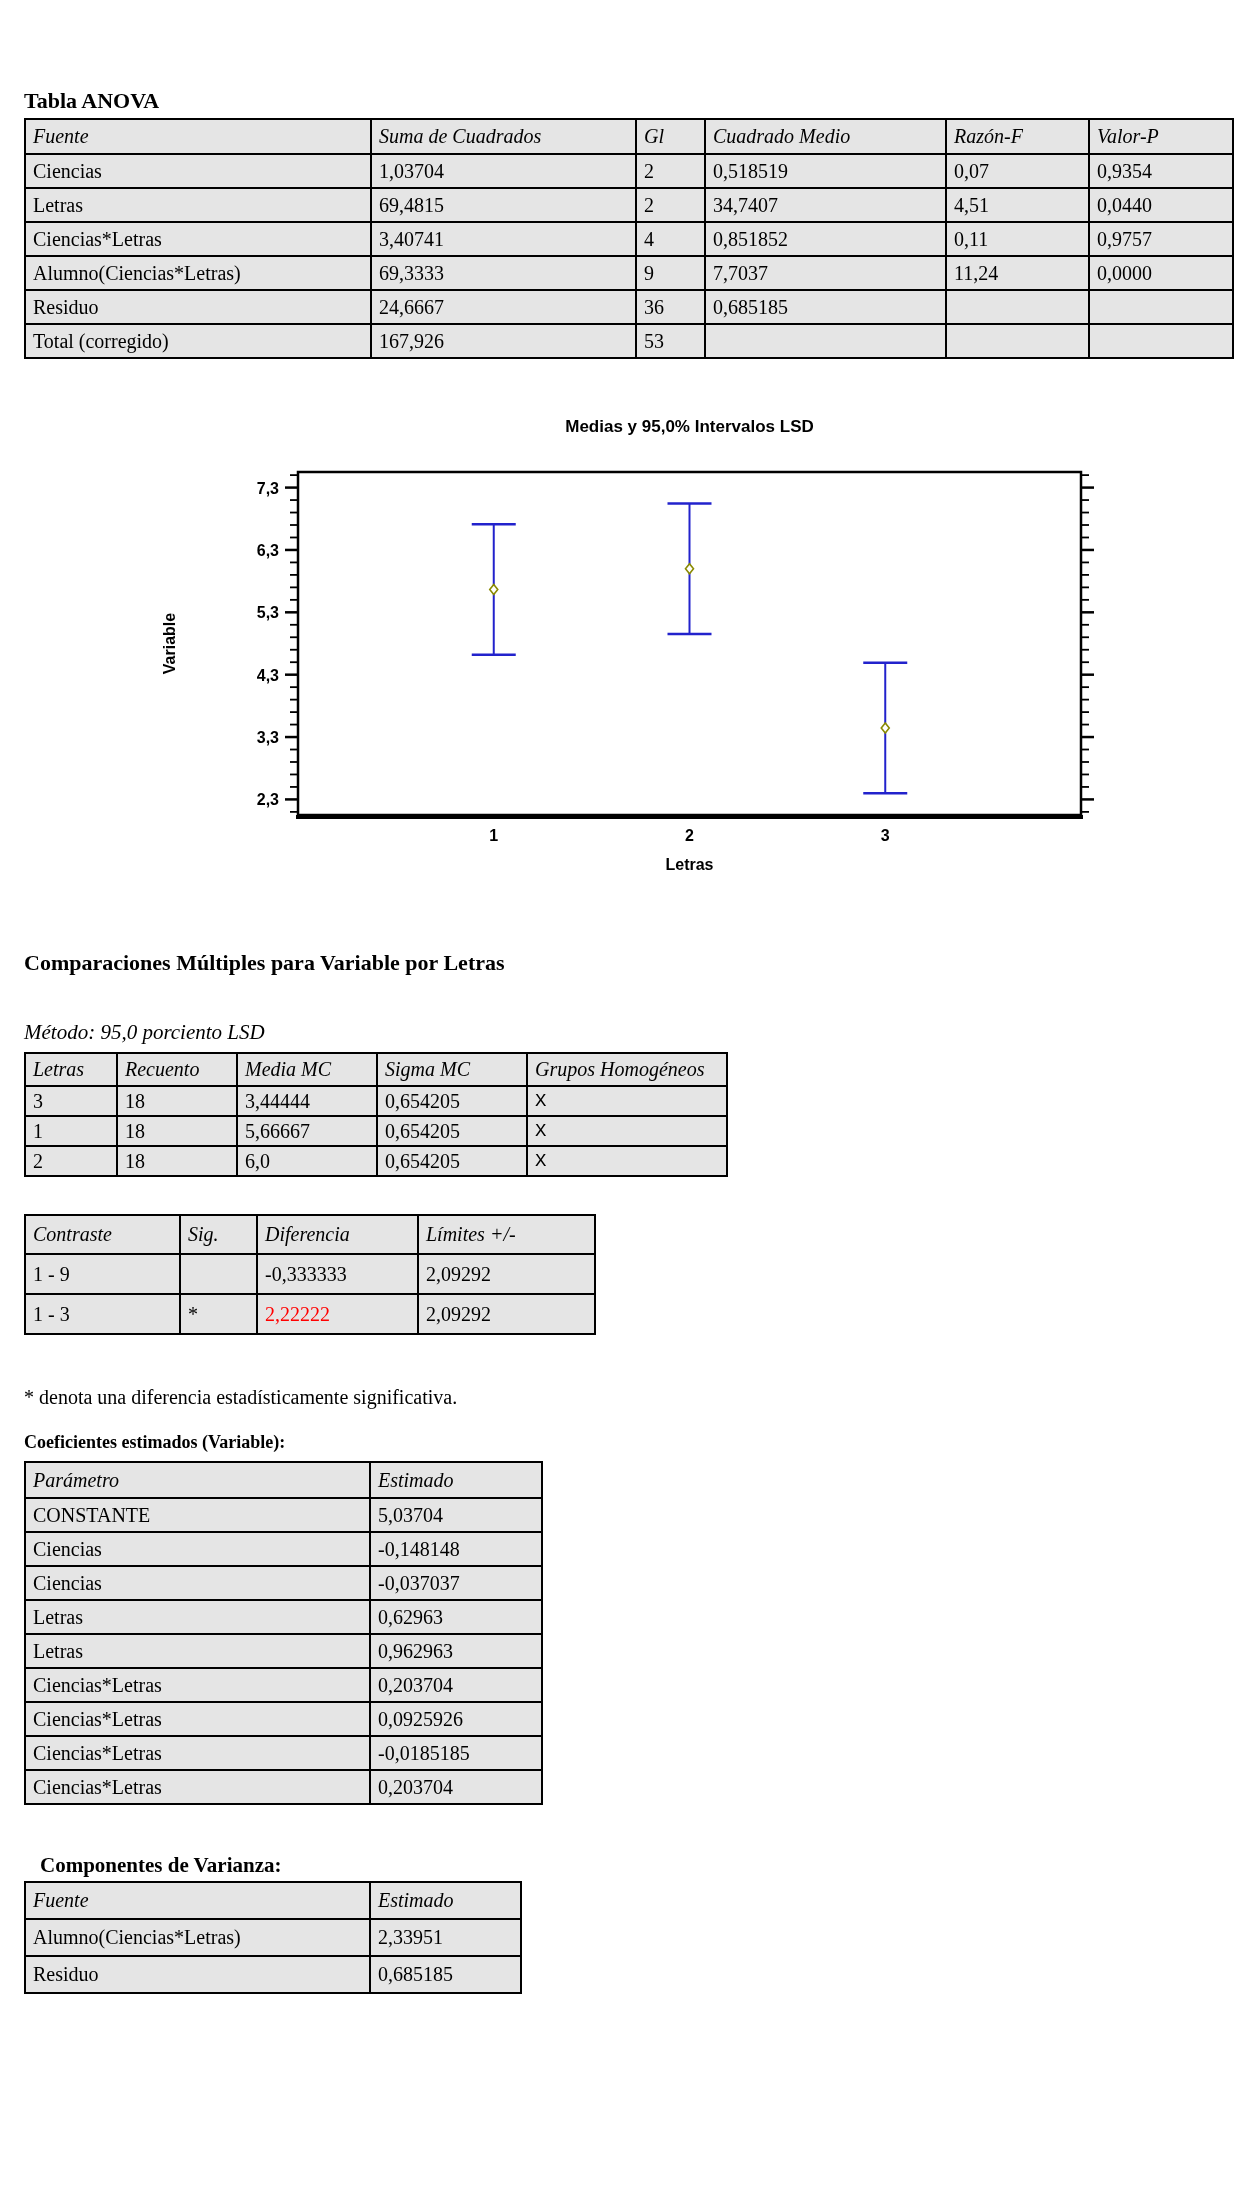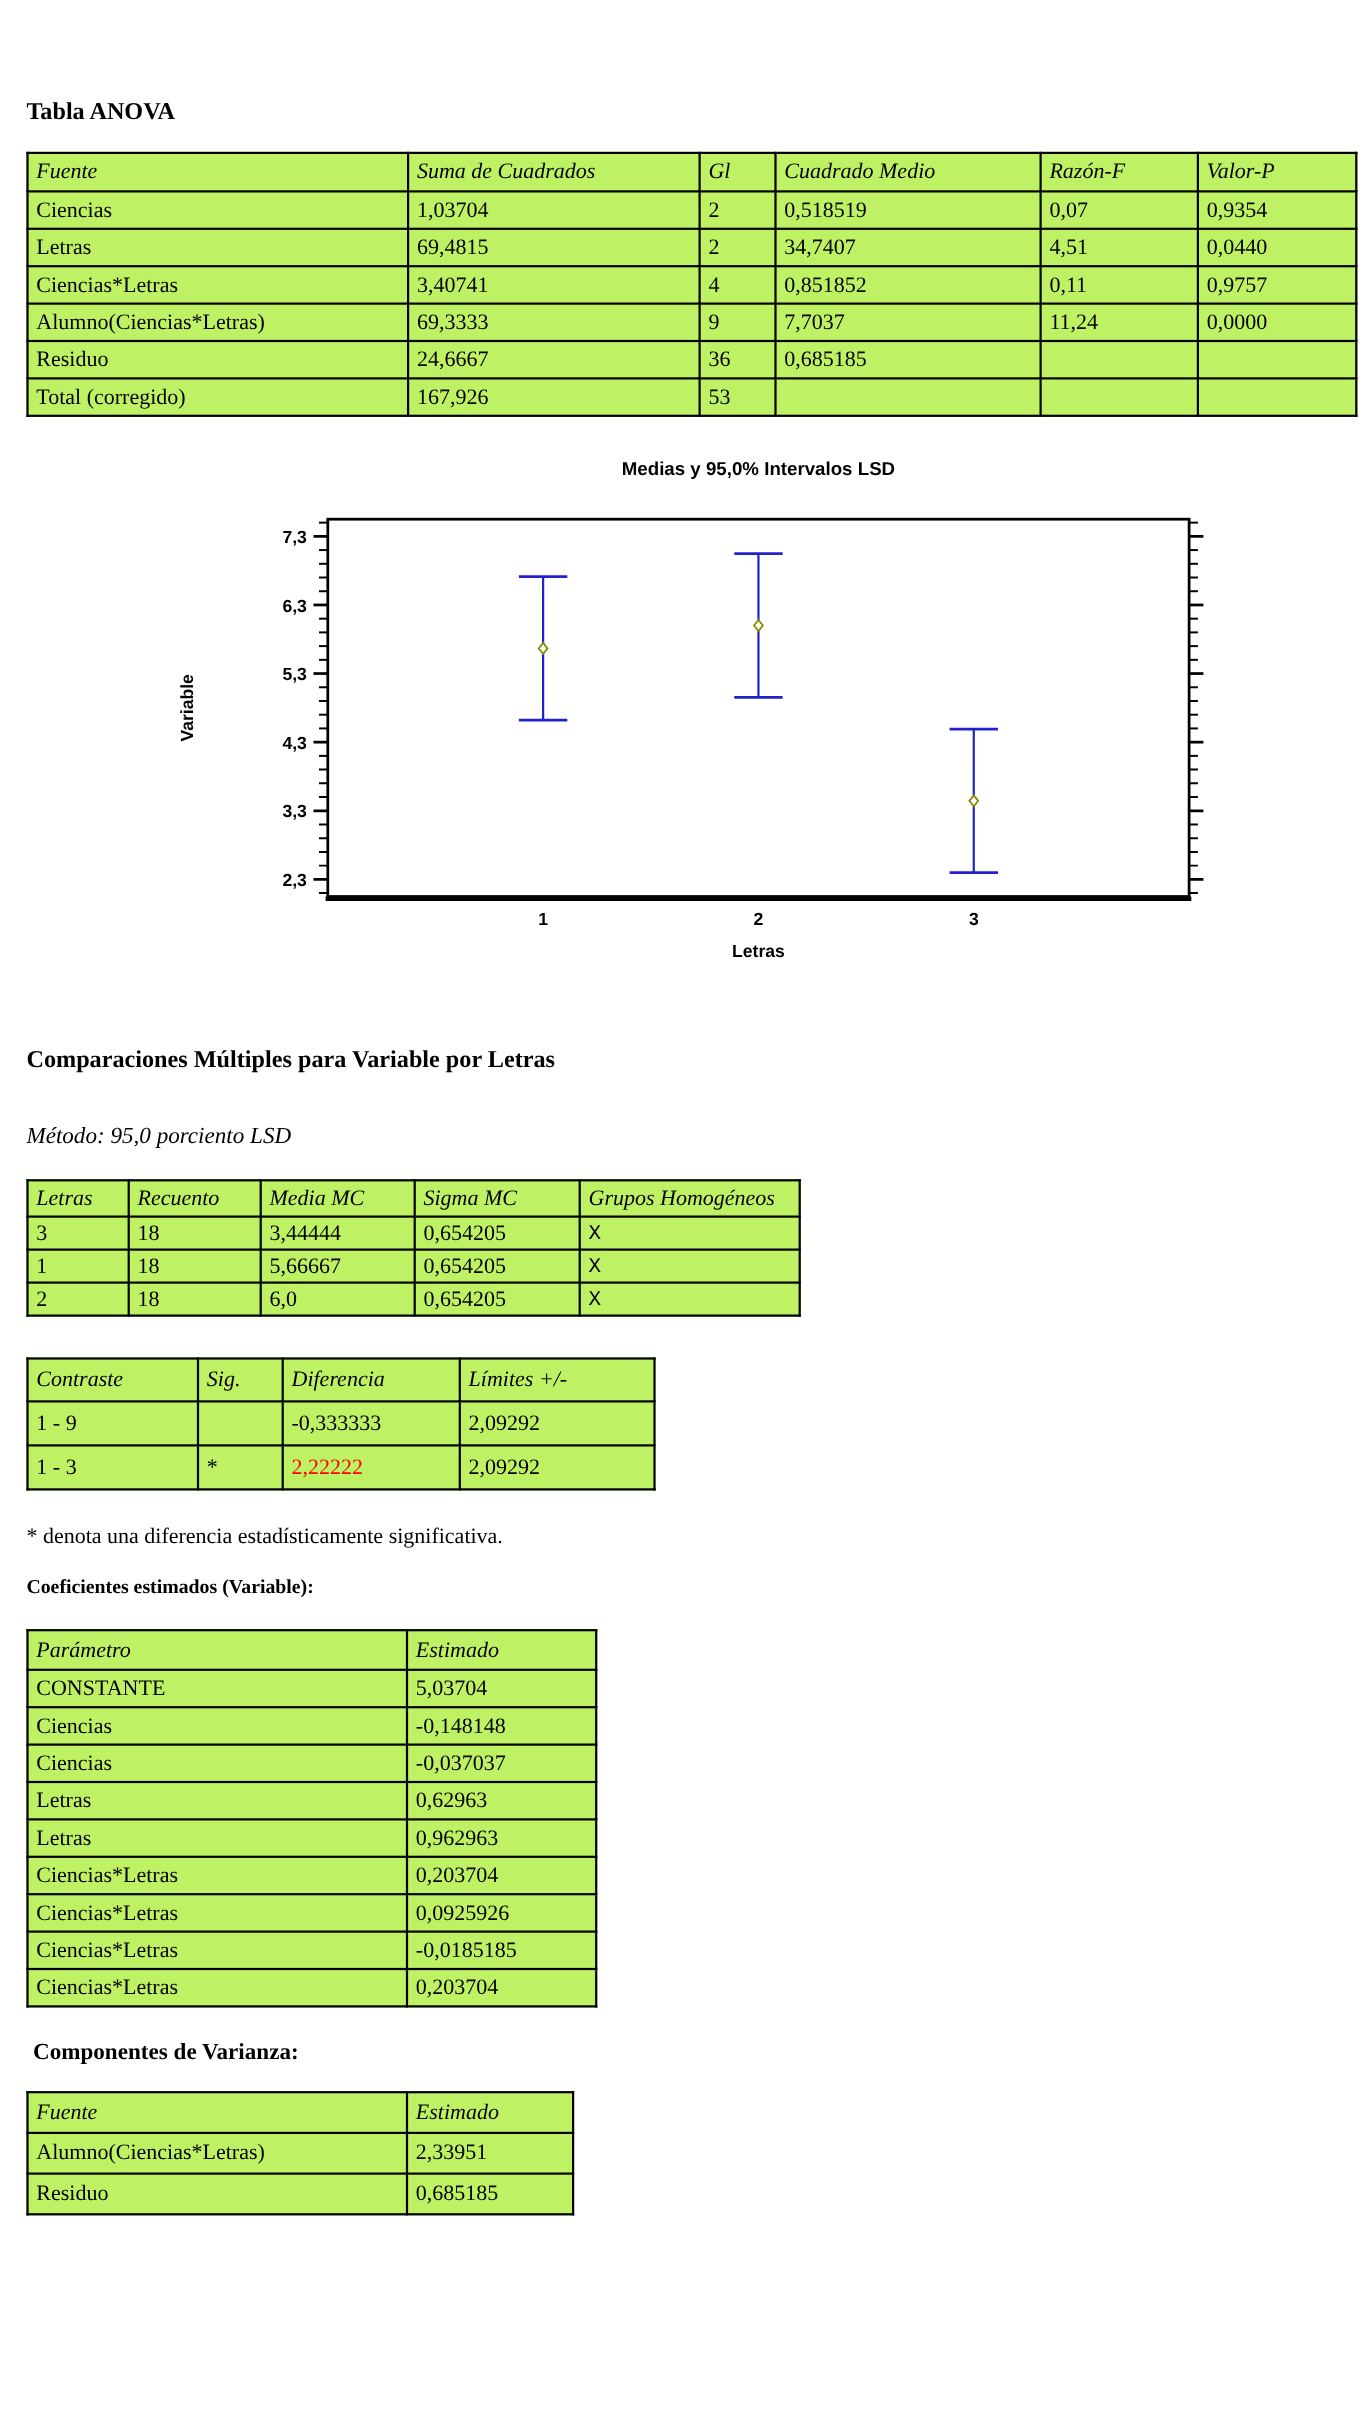--- a/index.html
+++ b/index.html
@@ -1,21 +1,21 @@
 <!DOCTYPE html>
 <html><head>
 <meta charset="utf-8">
 <style>
   html,body{margin:0;padding:0;background:#fff;}
   body{width:1242px;height:2208px;position:relative;font-family:"Liberation Serif",serif;color:#000;overflow:hidden;}
   .abs{position:absolute;}
   .h1{font-size:22px;font-weight:bold;white-space:nowrap;}
   .plain{font-size:21px;white-space:nowrap;font-style:italic;}
   .footnote{font-size:20px;white-space:nowrap;}
-  table.tbl{border-collapse:collapse;table-layout:fixed;font-size:20px;color:#000;background:#bef264;margin-top:20px;}
+  table.tbl{border-collapse:collapse;table-layout:fixed;font-size:20px;color:#000;background:#e5e5e5;}
   table.tbl th,table.tbl td{border:2px solid #000;padding:1px 7px;text-align:left;font-weight:normal;vertical-align:middle;overflow:hidden;white-space:nowrap;}
   table.tbl th{font-style:italic;}
   table.anova th{height:31px;}   table.anova td{height:30px;}
   table.homog th{height:29px;}   table.homog td{height:26px;}
   table.contr th{height:35px;}   table.contr td{height:36px;}
   table.coef  th{height:32px;}   table.coef  td{height:30px;}
   table.vcomp th{height:33px;}   table.vcomp td{height:33px;}
   td.center{text-align:center;}
   td.mono{font-family:"Liberation Mono",monospace;white-space:pre;font-size:19px;}
   svg text{font-family:"Liberation Sans",sans-serif;font-weight:bold;fill:#000;}
@@ -303,21 +303,21 @@
         <td>Ciencias*Letras</td>
         <td>-0,0185185</td>
       </tr>
       <tr>
         <td>Ciencias*Letras</td>
         <td>0,203704</td>
       </tr>
     </tbody>
   </table>
 
-<div class="abs h1" style="left:30px;top:1853px;font-size:21px;">Componentes de Varianza:</div>
+<div class="abs h1" style="left:40px;top:1853px;font-size:21px;">Componentes de Varianza:</div>
 <table class="tbl vcomp abs" style="left:24px;top:1881px;width:496px;">
     <colgroup>
       <col style="width: 345px;">
       <col style="width: 151px;">
     </colgroup>
     <thead>
       <tr>
         <th>Fuente</th>
         <th>Estimado</th>
       </tr>

